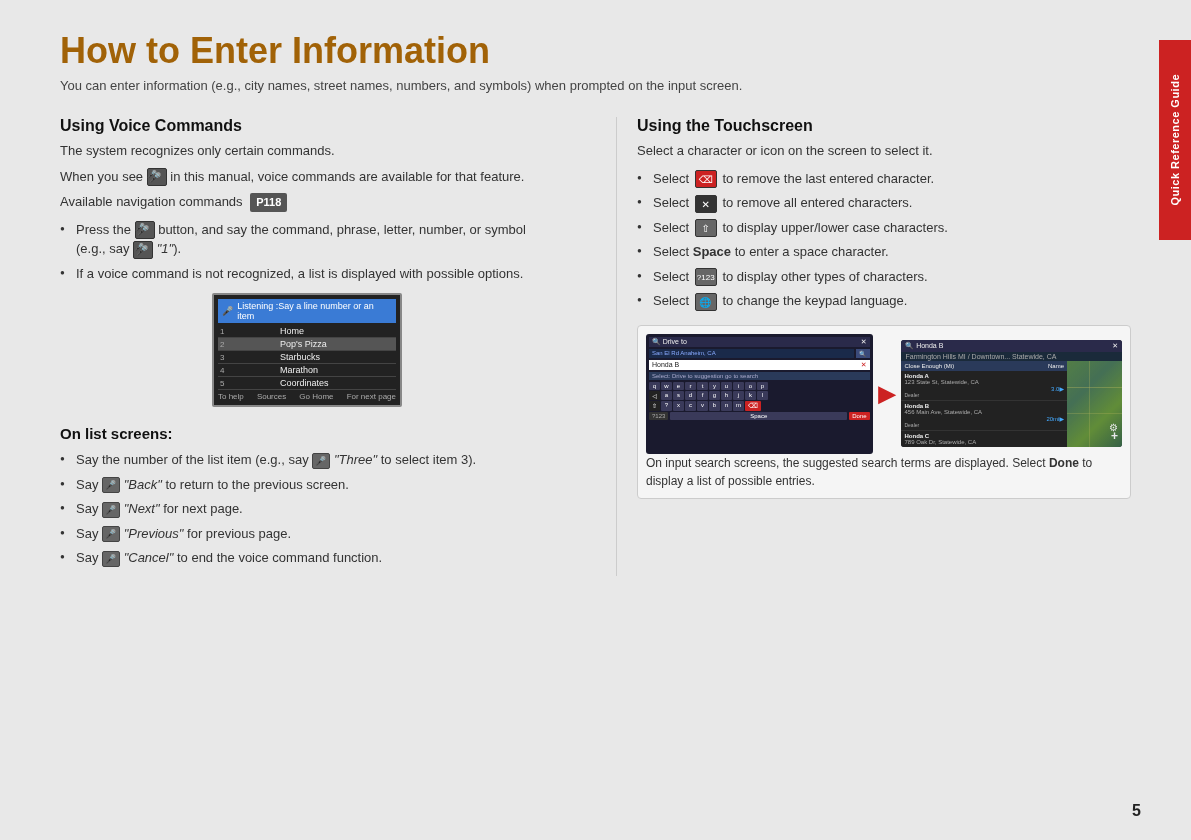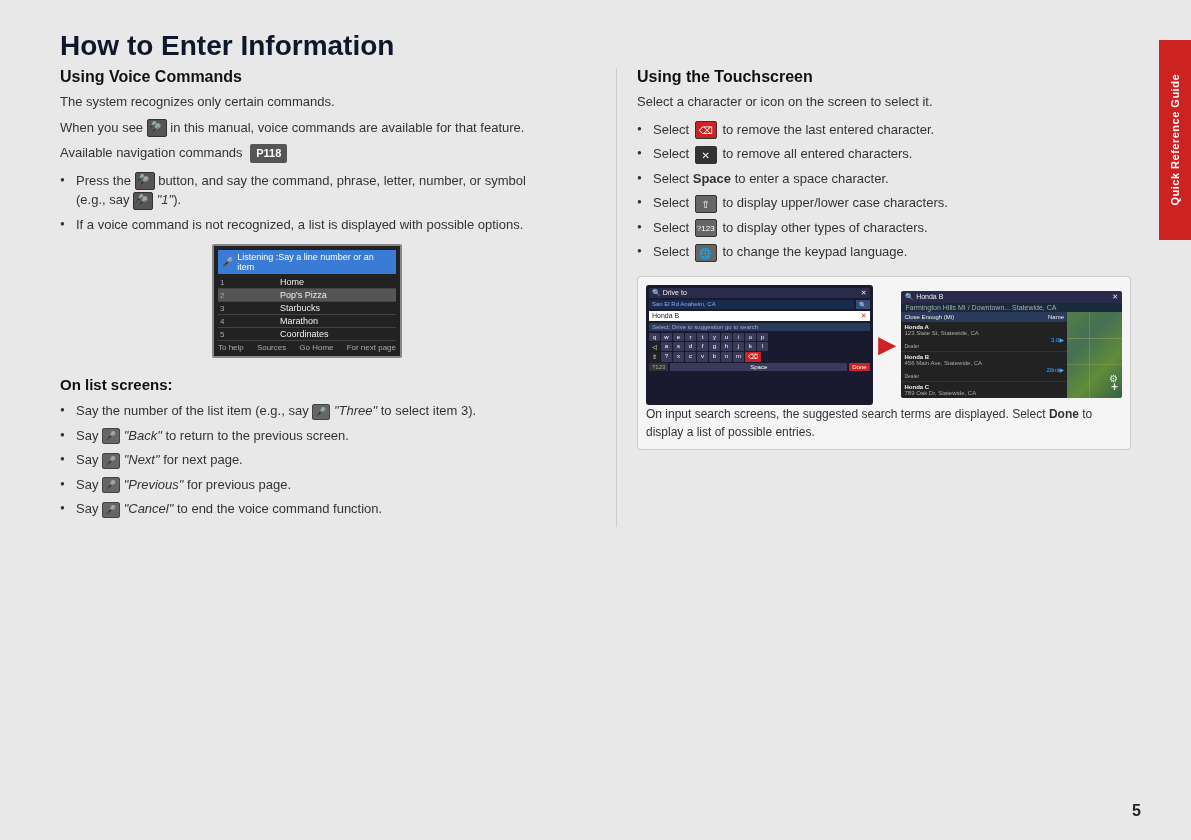--- a/index.html
+++ b/index.html
@@ -49,23 +49,23 @@
       position: absolute;
       bottom: 20px;
       right: 50px;
       font-size: 16px;
       font-weight: bold;
       color: #222;
     }
 
     
     .main-title {
-      font-size: 28px;
+      font-size: 36px;
       font-weight: bold;
-      color: #0f172a;
+      color: #a16207;
       margin-bottom: 6px;
       margin-top: 0;
     }
     .main-subtitle {
       font-size: 13px;
       color: #444;
       margin-bottom: 24px;
     }
 
     
@@ -341,20 +341,21 @@
 
 <div class="page-container">
 
   <div class="right-tab">
     <span class="right-tab-text">Quick Reference Guide</span>
   </div>
 
   <div class="page-number">5</div>
 
   <h1 class="main-title">How to Enter Information</h1>
+  <p class="main-subtitle">You can enter information (e.g., city names, street names, numbers, and symbols) when prompted on the input screen.</p>
 
   <div class="two-col">
 
     <div class="left-col">
 
       <div>
         <div class="section-heading">Using Voice Commands</div>
         <p class="body-text">The system recognizes only certain commands.</p>
         <p class="body-text">
           <span>When you see</span>
@@ -460,27 +461,27 @@
             <span> to remove the last entered character.</span>
           </li>
 
           <li>
             <span>Select </span>
             <span class="icon-box dark">✕</span>
             <span> to remove all entered characters.</span>
           </li>
 
           <li>
-            <span>Select <strong>Space</strong> to enter a space character.</span>
-          </li>
-
-          <li>
             <span>Select </span>
             <span class="icon-box medium">⇧</span>
             <span> to display upper/lower case characters.</span>
+          </li>
+
+          <li>
+            <span>Select <strong>Space</strong> to enter a space character.</span>
           </li>
 
           <li>
             <span>Select </span>
             <span class="icon-box medium" style="font-size:8px;">?123</span>
             <span> to display other types of characters.</span>
           </li>
 
           <li>
             <span>Select </span>

